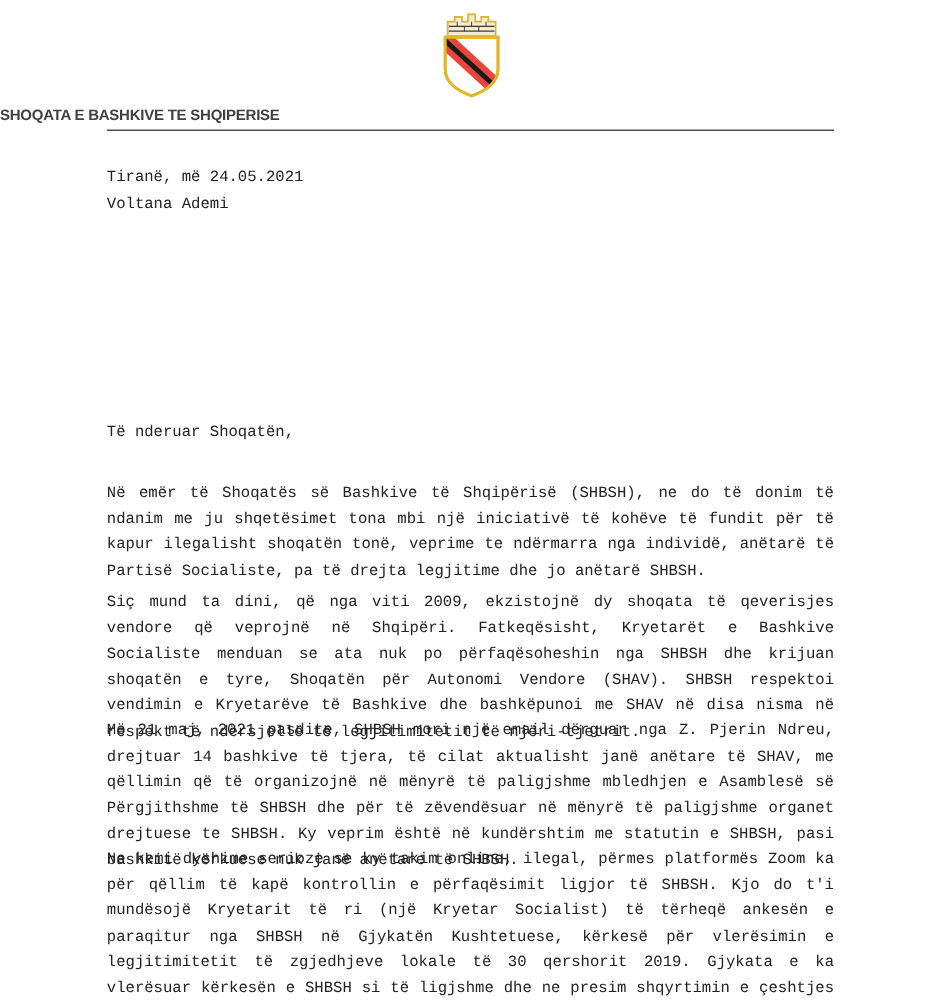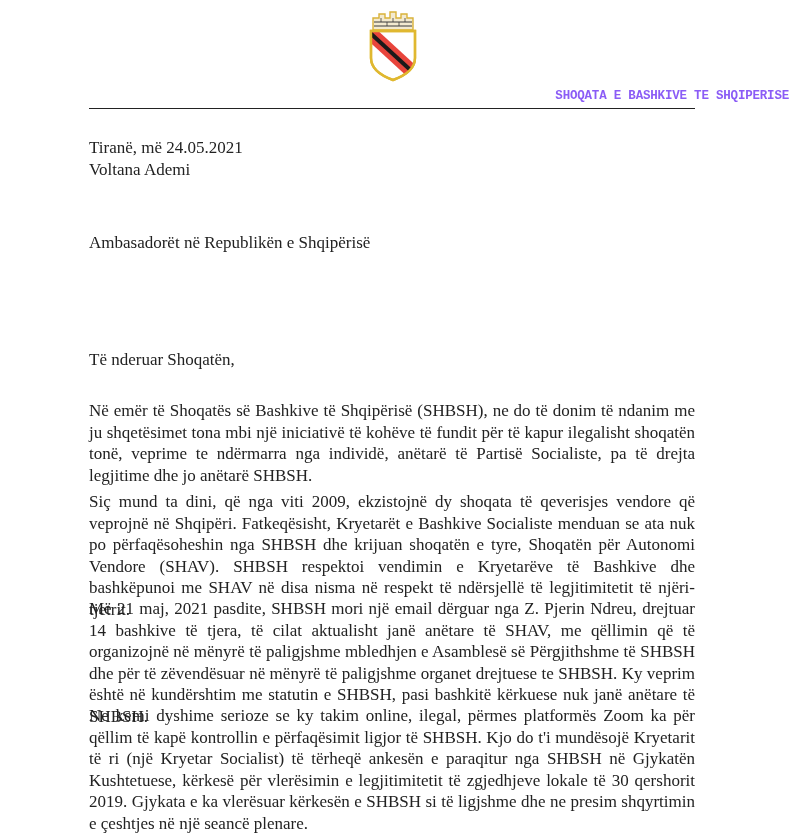--- a/index.html
+++ b/index.html
@@ -1,26 +1,26 @@
 <!DOCTYPE html>
 <html><head>
 <meta charset="utf-8">
 <style>
   html, body { margin: 0; padding: 0; background: #ffffff; }
   body { width: 789px; height: 838px; overflow: hidden; position: relative; color: #222; }
   .logo { position: absolute; left: 367px; top: 10px; width: 52px; height: 72px; }
   .org-title {
-    position: absolute; left: 0; width: 789px; top: 89px; text-align: right;
-    font-family: Liberation Mono, monospace; font-weight: bold; font-size: 12.5px;
-    color: #8b5cf6; letter-spacing: -0.2px;
+    position: absolute; left: 0; width: 789px; top: 89px; text-align: left;
+    font-family: Liberation Sans, sans-serif; font-weight: bold; font-size: 12.5px;
+    color: #404040; letter-spacing: -0.2px;
   }
   .rule { position: absolute; left: 89px; top: 108px; width: 606px; height: 0; border-top: 1.3px solid #222; }
   .text {
     position: absolute; left: 89px; width: 606px;
-    font-family: Liberation Serif, serif; font-size: 17px; line-height: 21.6px; color: #222;
+    font-family: Liberation Mono, monospace; font-size: 13px; line-height: 21.6px; color: #222;
   }
   .line { white-space: nowrap; }
   .para { text-align: justify; text-align-last: left; }
 </style>
 </head>
 <body>
 
 <svg class="logo" viewBox="0 0 52 72">
   <g>
 
@@ -49,21 +49,20 @@
 
 <div class="org-title">SHOQATA E BASHKIVE TE SHQIPERISE</div>
 <div class="rule"></div>
 
 <div class="text" style="top:137px;">
   <div class="line">Tiranë, më 24.05.2021</div>
   <div class="line">Voltana Ademi</div>
 </div>
 
 <div class="text" style="top:232px;">
-  <div class="line">Ambasadorët në Republikën e Shqipërisë</div>
 </div>
 
 <div class="text" style="top:349px;">Të nderuar Shoqatën,</div>
 
 <div class="text para" style="top:400px;">Në emër të Shoqatës së Bashkive të Shqipërisë (SHBSH), ne do të donim të ndanim me ju shqetësimet tona mbi një iniciativë të kohëve të fundit për të kapur ilegalisht  shoqatën tonë, veprime te ndërmarra nga individë, anëtarë të Partisë Socialiste, pa të drejta legjitime dhe jo anëtarë SHBSH.</div>
 <div class="text para" style="top:491px;">Siç mund ta dini, që nga viti 2009, ekzistojnë dy shoqata të qeverisjes vendore që veprojnë në Shqipëri. Fatkeqësisht, Kryetarët e Bashkive Socialiste menduan se ata nuk po përfaqësoheshin nga SHBSH dhe krijuan shoqatën e tyre, Shoqatën për Autonomi Vendore (SHAV). SHBSH respektoi vendimin e Kryetarëve të Bashkive dhe bashkëpunoi me SHAV në disa nisma në respekt të ndërsjellë të legjitimitetit të njëri-tjetrit.</div>
 <div class="text para" style="top:598px;">Më 21 maj, 2021 pasdite, SHBSH mori një email dërguar nga Z. Pjerin Ndreu, drejtuar 14 bashkive të tjera, të cilat aktualisht janë anëtare të SHAV, me qëllimin që të organizojnë në mënyrë të paligjshme mbledhjen e Asamblesë së Përgjithshme të SHBSH dhe për të zëvendësuar në mënyrë të paligjshme organet drejtuese te SHBSH. Ky veprim është në kundërshtim me statutin e SHBSH, pasi bashkitë kërkuese nuk janë anëtare të SHBSH.</div>
 <div class="text para" style="top:705px;">Ne kemi dyshime serioze se ky takim online, ilegal, përmes platformës Zoom ka për qëllim të kapë kontrollin e përfaqësimit ligjor të SHBSH. Kjo do t'i mundësojë Kryetarit të ri (një Kryetar Socialist) të tërheqë ankesën e paraqitur nga SHBSH në Gjykatën Kushtetuese, kërkesë për vlerësimin e legjitimitetit të zgjedhjeve lokale të 30 qershorit 2019. Gjykata e ka vlerësuar kërkesën e SHBSH si të ligjshme dhe ne presim shqyrtimin e çeshtjes në një seancë plenare.</div>
 
 </body></html>

